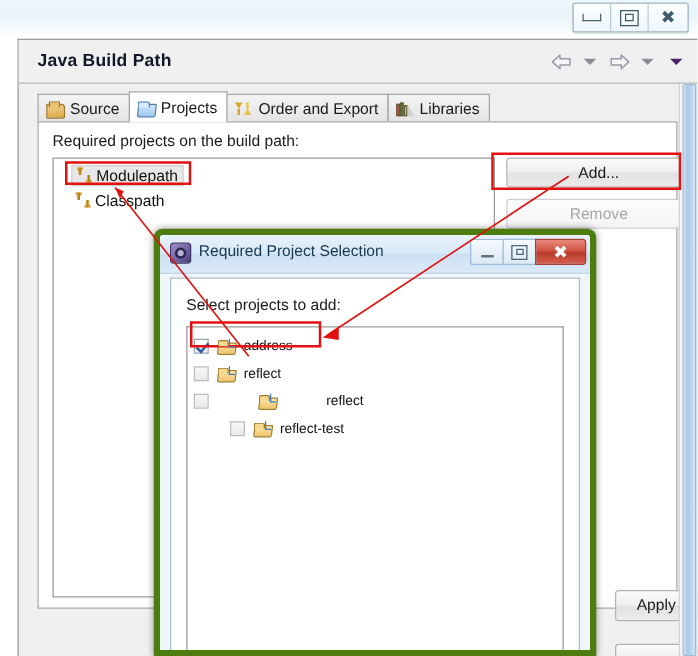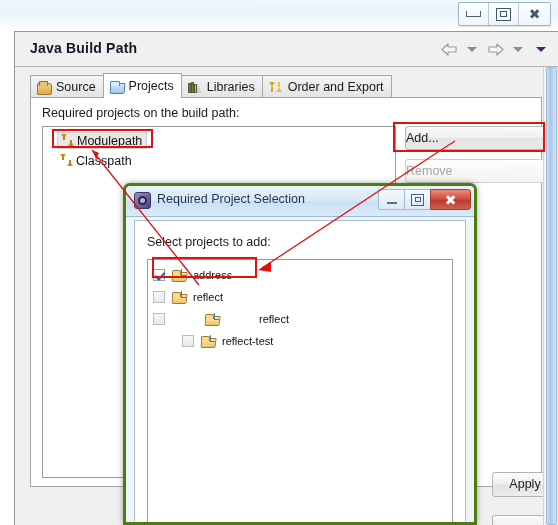--- a/index.html
+++ b/index.html
@@ -147,21 +147,21 @@
   .ic-buildpath i:nth-child(4){left:9px;top:6px;width:2px;height:6px;background:#f4dc9a;border:1px solid #b8881f;box-sizing:border-box;}
 
   
   .sidebtns{position:absolute;left:374px;top:28px;width:128px;}
   .btn{
     display:block;width:148px;height:24px;box-sizing:border-box;
     border:1px solid #b2b2b2;border-radius:3px;
     background:linear-gradient(180deg,#fbfbfb 0%,#efefef 48%,#e3e3e3 52%,#e9e9e9 100%);
     font-size:12.5px;color:#1a1a1a;
     font-family:"Liberation Sans",sans-serif;
-    text-align:left;line-height:22px;
+    text-align:center;line-height:22px;
     margin-bottom:9px;
   }
   .btn.disabled{color:#a6a6a6;background:linear-gradient(180deg,#fcfcfc 0%,#f4f4f4 100%);border-color:#cfcfcf;}
 
   
   .bottombtns{position:absolute;left:477px;top:440px;width:68px;}
   .btn-sm{
     display:block;width:66px;height:25px;box-sizing:border-box;
     border:1px solid #b2b2b2;border-radius:3px;
     background:linear-gradient(180deg,#fbfbfb 0%,#efefef 48%,#e2e2e2 52%,#ececec 100%);
@@ -177,21 +177,21 @@
   }
   .page-scroll-thumb{
     position:absolute;left:2px;top:0;width:11px;height:458px;
     background:linear-gradient(90deg,#cfe0f0 0%,#a8c8e8 35%,#cfe4f6 100%);
     border:1px solid #9dbcd9;border-radius:2px;box-sizing:border-box;
   }
 
   
   .dialog{
     position:absolute;left:123px;top:183px;width:354px;height:342px;
-    border:3px solid #4d7c0f;
+    border:5px solid #4d7c0f;
     border-radius:7px 7px 0 0;
     background:#eef5fb;
     box-shadow:0 0 6px rgba(0,0,0,.34);
     box-sizing:border-box;
     overflow:hidden;
   }
   .dlg-titlebar{
     position:absolute;left:0;top:0;width:100%;height:30px;
     background:linear-gradient(180deg,#e9f2fb 0%,#d7e8f7 48%,#cbe0f4 52%,#dceaf8 100%);
     border-bottom:1px solid #9dbcd9;
@@ -328,35 +328,35 @@
     <div class="tabrow">
       <div class="tab">
         <span class="ic ic-source"></span>
         <span class="lbl">Source</span>
       </div>
       <div class="tab active">
         <span class="ic ic-folderblue"></span>
         <span class="lbl">Projects</span>
       </div>
       <div class="tab">
+        <span class="ic ic-arrows">
+            <i></i>
+            <i></i>
+            <i></i>
+            <i></i>
+          </span>
+        <span class="lbl">Order and Export</span>
+      </div>
+      <div class="tab">
         <span class="ic ic-books">
             <i></i>
             <i></i>
             <i></i>
           </span>
         <span class="lbl">Libraries</span>
-      </div>
-      <div class="tab">
-        <span class="ic ic-arrows">
-            <i></i>
-            <i></i>
-            <i></i>
-            <i></i>
-          </span>
-        <span class="lbl">Order and Export</span>
       </div>
     </div>
 
     <div class="tabbody">
       <div class="req-label">Required projects on the build path:</div>
 
       <div class="treebox">
         <div class="treeitem sel" id="tree-modulepath">
           <span class="ic-buildpath">
               <i></i>

